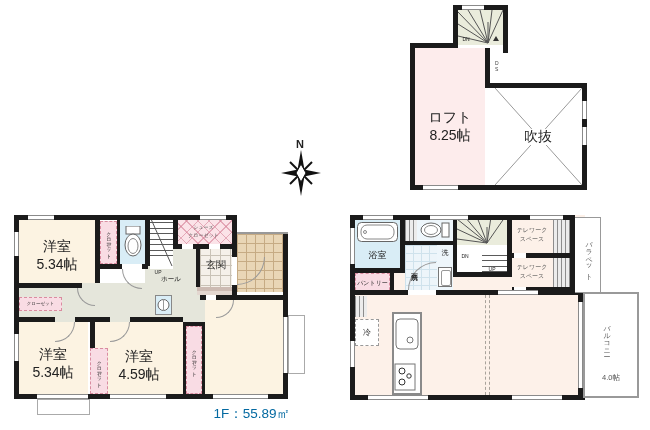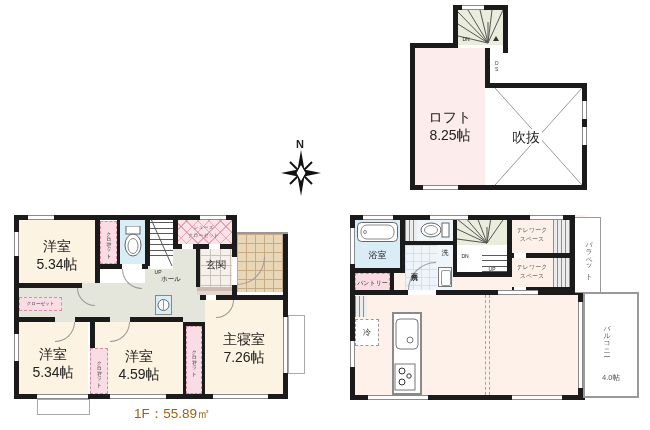--- a/index.html
+++ b/index.html
@@ -40,21 +40,21 @@
   .arc-tl{border-left-width:1px;border-top-width:1px;border-top-left-radius:100%;}
   .lbl{position:absolute;text-align:center;line-height:1.3;white-space:nowrap;color:#222;}
   .f10{font-size:14px;}
   .f9{font-size:9px;}
   .f12{font-size:12.5px;}
   .f7{font-size:7px;}
   .f6{font-size:6px;}
   .f5{font-size:5px;}
   .vtext{writing-mode:vertical-rl;text-orientation:upright;display:flex;align-items:center;justify-content:center;}
   .title{font-size:13px;line-height:1.9;color:#111;}
-  .area{font-size:13.5px;color:#a16207;text-align:left;position:absolute;}
+  .area{font-size:13.5px;color:#0369a1;text-align:right;position:absolute;}
   .dashline{position:absolute;border-left:1px dashed #a9a39b;}
   .boxed{position:absolute;box-sizing:border-box;background:#fff;border:1px solid #aaa;}
 </style>
 </head>
 <body>
 
 <div id="canvas">
 
 
   <div class="lbl" style="left:288px;top:137px;width:24px;font-size:11px;font-weight:bold;">N</div>
@@ -104,21 +104,21 @@
     <i class="winh" style="left:13px;top:180px;width:35px;height:5px;"></i>
     <i class="winv" style="left:172px;top:96px;width:5px;height:18px;"></i>
     <i class="winv" style="left:172px;top:122px;width:5px;height:18px;"></i>
 
     <div class="lbl f5" style="left:44px;top:31px;width:24px;">DN</div>
     <div class="lbl f5 vtext" style="left:80px;top:46px;width:13px;height:30px;color:#444;">DS</div>
     <div class="lbl f10" style="left:8px;top:103px;width:64px;">
       <div>ロフト</div>
       <div>8.25帖</div>
     </div>
-    <div class="lbl f10" style="left:88px;top:123px;width:56px;">
+    <div class="lbl f10" style="left:100px;top:123px;width:56px;font-family:Liberation Mono, monospace;">
       <span style="background:#fff;padding:0 2px;">吹抜</span>
     </div>
   </div>
 
   <div class="abs" style="left:14px;top:215px;width:306px;height:212px;">
 
     <div class="room hallg" style="left:131px;top:31px;width:55px;height:49px;"></div>
     <div class="room hallg" style="left:5px;top:68px;width:186px;height:39px;"></div>
     <div class="room cream" style="left:5px;top:5px;width:76px;height:63px;"></div>
     <div class="room blue" style="left:106px;top:3px;width:25px;height:46px;"></div>
@@ -212,24 +212,20 @@
     <div class="lbl" style="left:140px;top:60px;width:34px;font-size:6.5px;">ホール</div>
     <div class="lbl f5" style="left:134px;top:54px;width:20px;">UP</div>
     <div class="lbl f10" style="left:8px;top:130px;width:62px;">
       <div>洋室</div>
       <div>5.34帖</div>
     </div>
     <div class="lbl f10" style="left:93px;top:132px;width:64px;">
       <div>洋室</div>
       <div>4.59帖</div>
     </div>
-    <div class="lbl f10" style="left:197px;top:115px;width:66px;">
-      <div>主寝室</div>
-      <div>7.26帖</div>
-    </div>
     <div class="area" style="left:120px;top:190px;width:156px;">1F：55.89㎡</div>
   </div>
 
   <div class="abs" style="left:348px;top:215px;width:302px;height:212px;">
 
     <div class="room" style="left:2px;top:0;width:235px;height:185px;background:#fdf1e9;"></div>
     <div class="room blue" style="left:7px;top:5px;width:45px;height:48px;"></div>
     <div class="room blue2" style="left:57px;top:3px;width:48px;height:25px;"></div>
     <div class="room hatchv" style="left:57px;top:3px;width:12px;height:25px;"></div>
     <div class="room gridwash" style="left:57px;top:30px;width:32px;height:45px;"></div>

